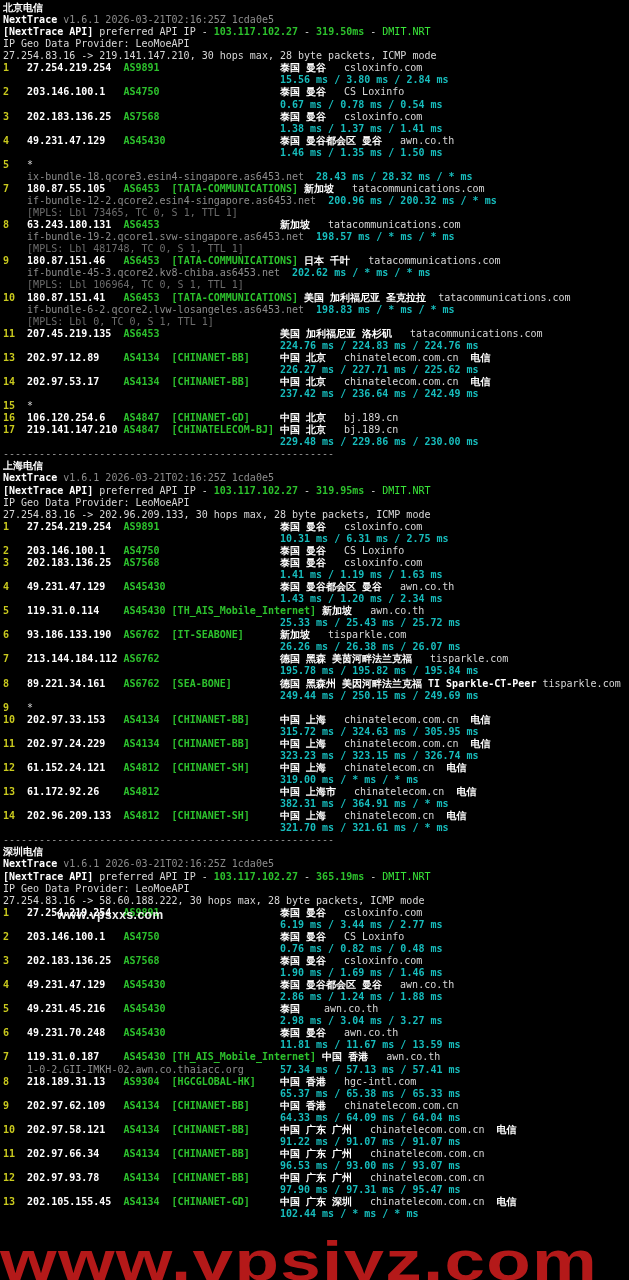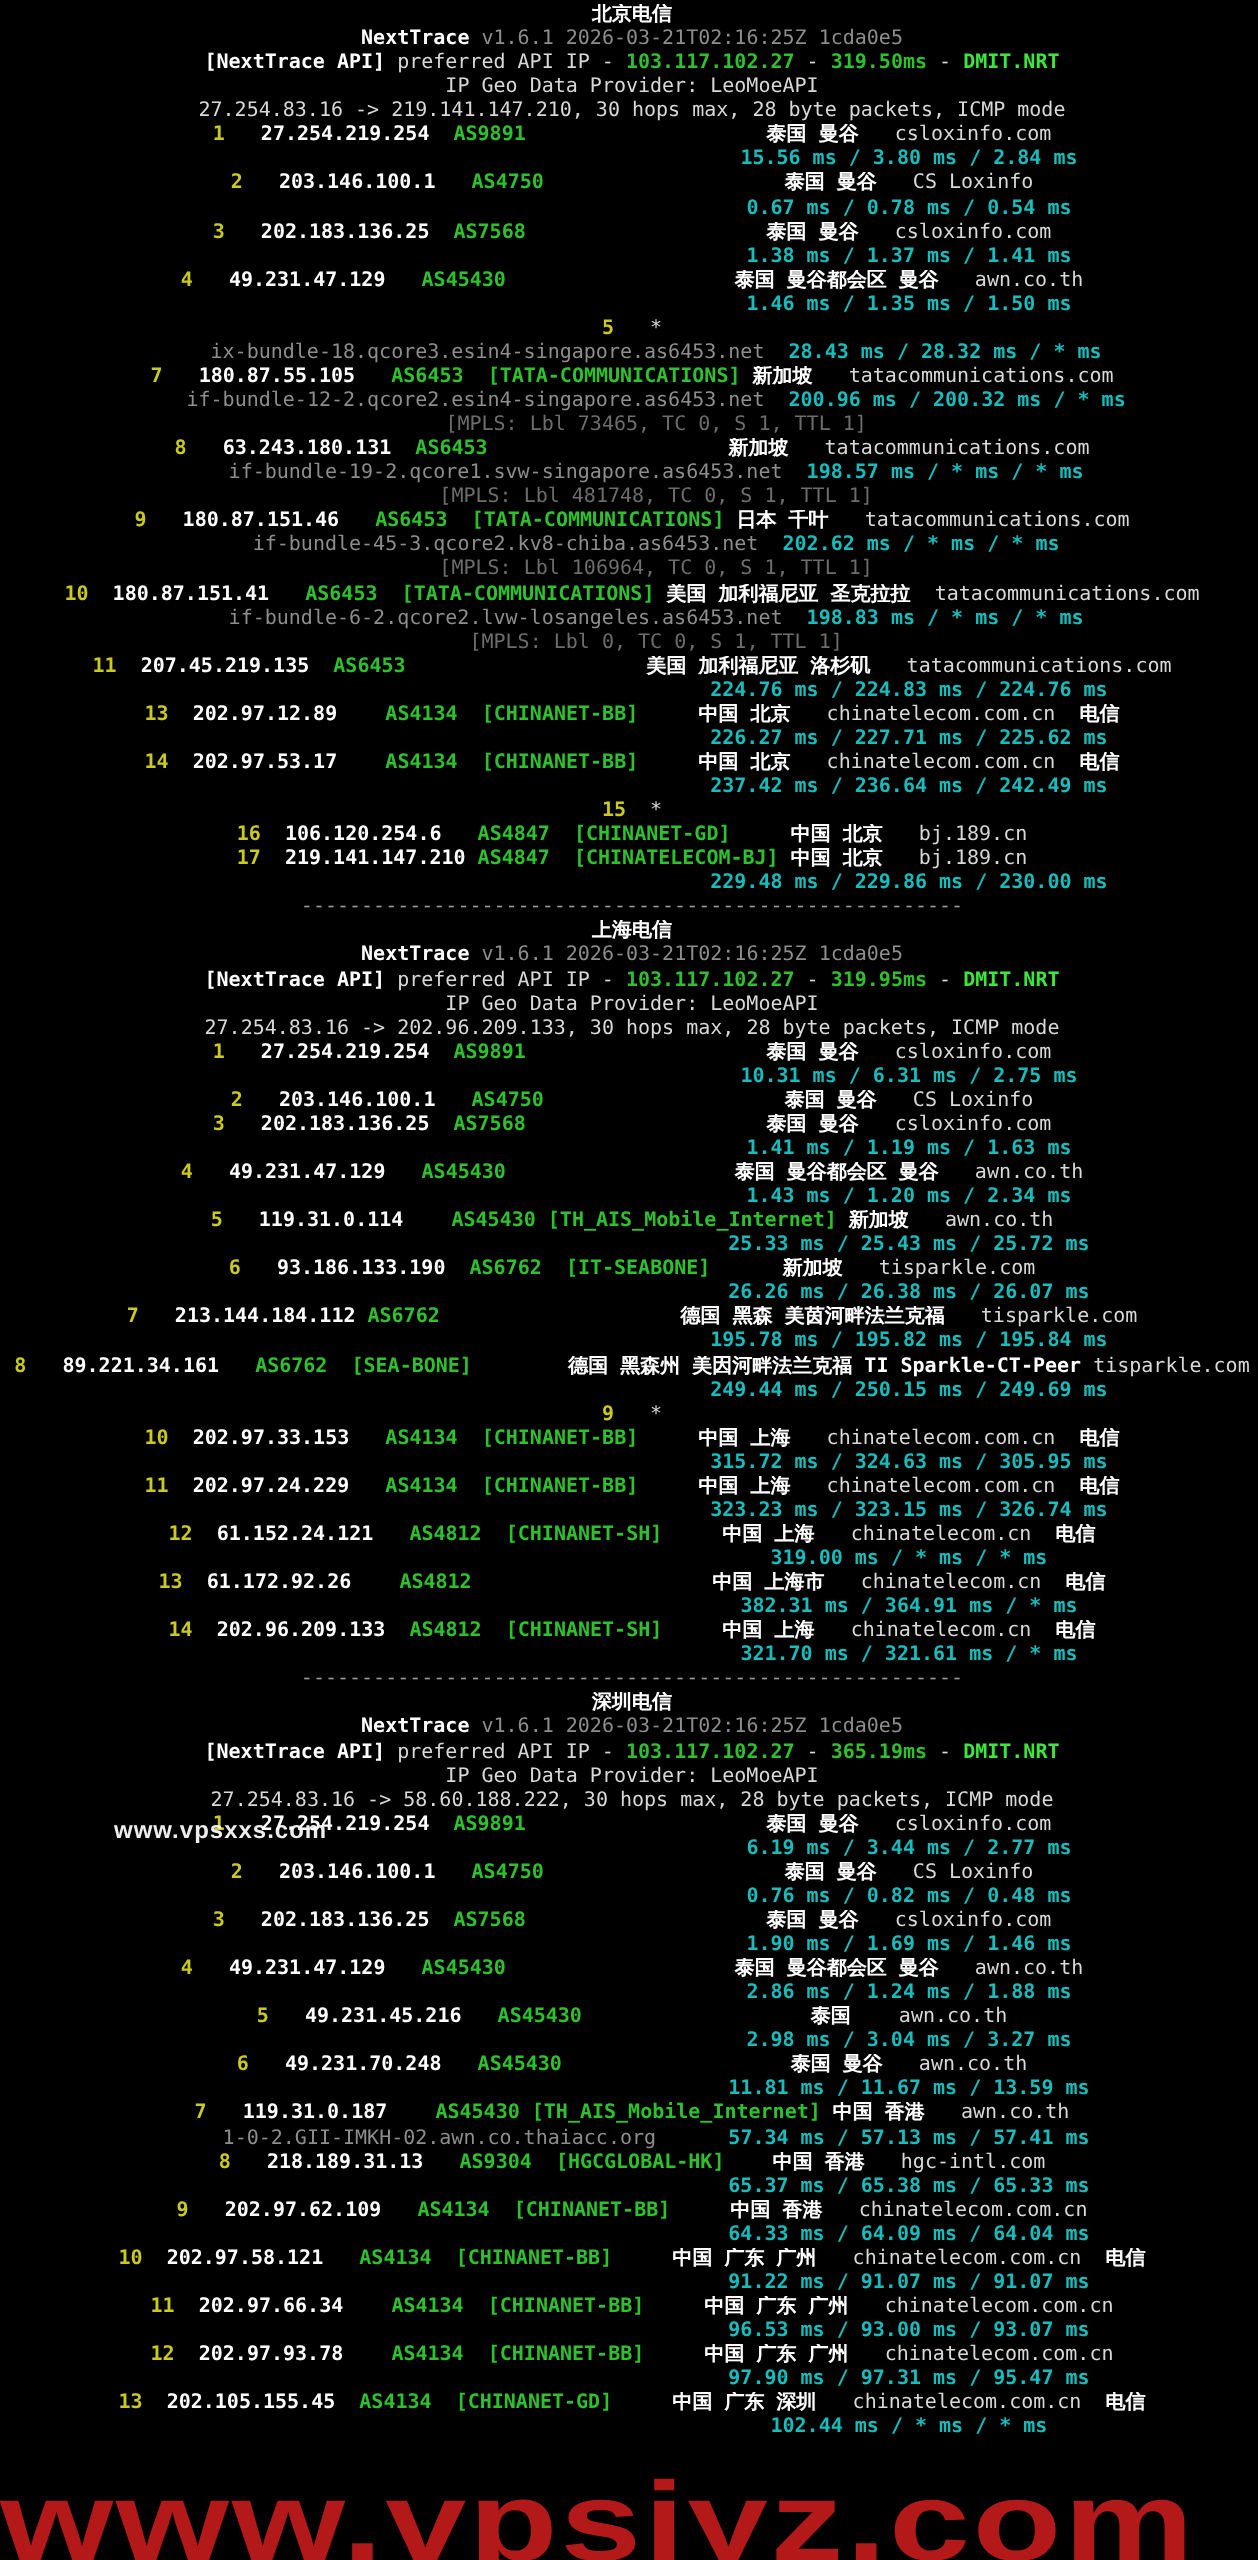--- a/index.html
+++ b/index.html
@@ -4,27 +4,27 @@
 <style>
   html,body{margin:0;padding:0;background:#111;}
   .screen{
     position:relative;
     width:629px;height:1280px;
     background:#000;
     overflow:hidden;
     font-family:"DejaVu Sans Mono","Liberation Mono",monospace;
     font-size:10px;
   }
-  .term{position:absolute;left:3px;top:2px;right:0;text-align:center;}
+  .term{position:absolute;left:3px;top:2px;right:0;}
   .line{height:12.07px;line-height:12.1px;white-space:pre;overflow:hidden;}
   .t-w{color:#d8d8d8;}
   .t-wb{color:#ffffff;font-weight:bold;}
   .t-y{color:#c9c91e;font-weight:bold;}
   .t-g{color:#2dc22d;font-weight:bold;}
-  .t-lime{color:#3ae83a;font-weight:bold;}
+  .t-lime{color:#3ae83a;font-weight:normal;}
   .t-c{color:#17bdbd;font-weight:bold;}
   .t-gray{color:#8d8d8d;}
   .t-dgray{color:#6d6d6d;}
   .t-sep{color:#9a9a9a;}
   .wm-inline{
     position:absolute;left:57px;top:908px;
     color:rgba(255,255,255,.93);
     font-family:"Liberation Sans",sans-serif;
     font-weight:bold;font-size:12px;letter-spacing:.5px;
   }

